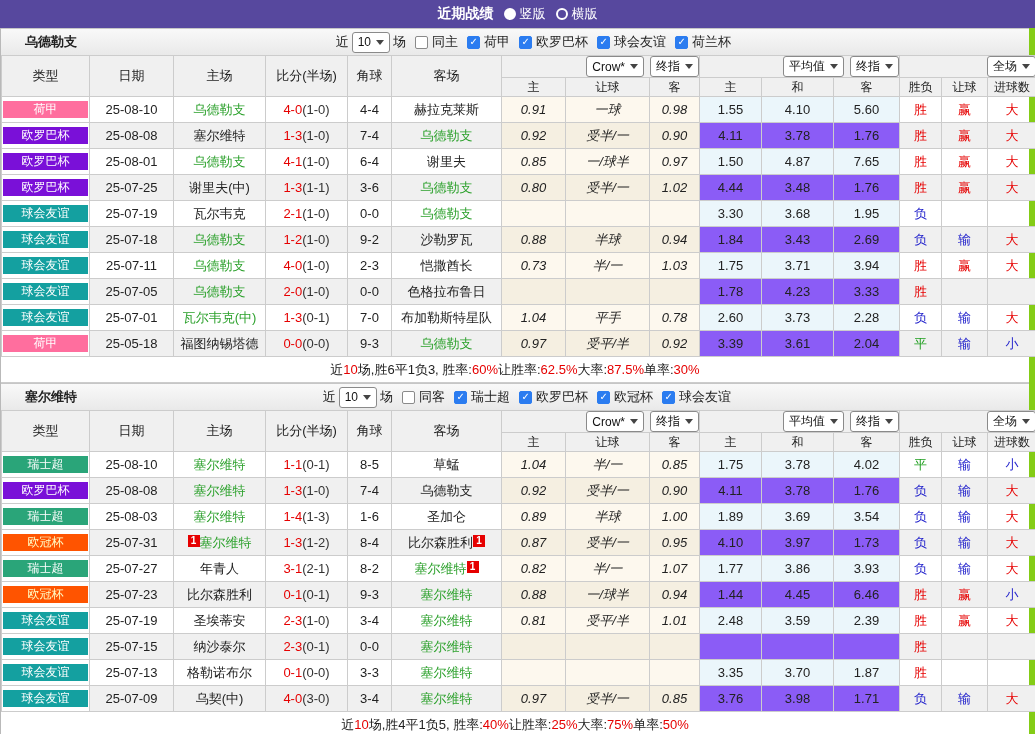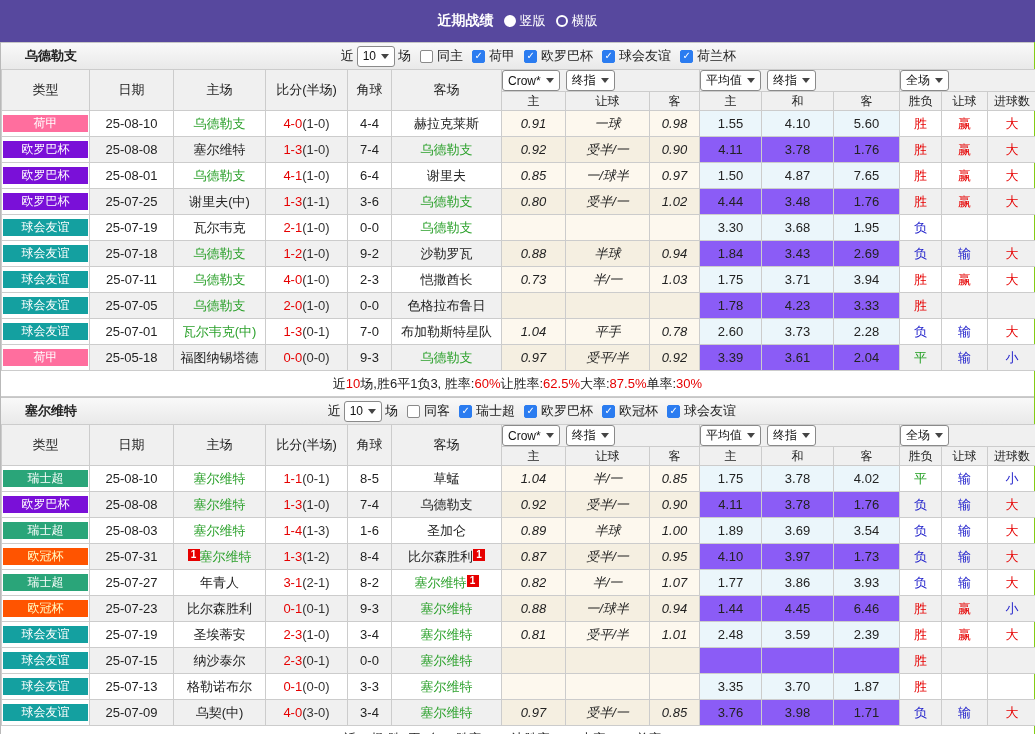--- a/index.html
+++ b/index.html
@@ -1,40 +1,40 @@
 <!DOCTYPE html>
 <html><head>
 <meta charset="utf-8">
 <style>
   html,body{margin:0;padding:0;background:#fff;}
   body{font-family:"Liberation Sans","DejaVu Sans",sans-serif;color:#222;}
   .page{width:1035px;box-sizing:border-box;}
   
-  .titlebar{height:42px;background:#57489e;display:flex;align-items:center;justify-content:center;gap:10px;color:#fff;}
+  .titlebar{height:28px;background:#57489e;display:flex;align-items:center;justify-content:center;gap:10px;color:#fff;}
   .titlebar .title{font-size:14px;font-weight:bold;}
   .vopt{display:inline-flex;align-items:center;gap:4px;font-size:13px;cursor:pointer;}
   .radio{width:12px;height:12px;border:2px solid #fff;border-radius:50%;display:inline-block;box-sizing:border-box;background:transparent;}
   .radio.on{background:#fff;}
   
-  .section{border-left:1px solid #b9b9b9;border-right:1px solid #84cc16;}
+  .section{border-left:1px solid #b9b9b9;border-right:6px solid #84cc16;}
   .secbar{height:26px;border-top:1px solid #c6c6c6;background:linear-gradient(#f9f9f9,#e9e9e9);display:flex;align-items:center;font-size:13px;}
   .secbar .team{font-weight:bold;margin-left:24px;font-size:13px;}
   .filters{display:flex;align-items:center;gap:3px;margin-left:auto;margin-right:298px;font-size:13px;}
   .sel{display:inline-flex;align-items:center;gap:5px;border:1px solid #8a8a8a;border-radius:3px;background:#fff;height:19px;padding:0 5px;font-size:12px;color:#111;cursor:pointer;}
   .caret{width:0;height:0;border-left:4px solid transparent;border-right:4px solid transparent;border-top:5px solid #444;display:inline-block;}
   .cb{width:13px;height:13px;border:1px solid #8a8a8a;border-radius:2px;background:#fff;display:inline-block;box-sizing:border-box;position:relative;margin:0 1px 0 6px;cursor:pointer;}
   .cb.on{background:#2b7cf0;border-color:#2b7cf0;}
   .cb.on::after{content:"\2713";position:absolute;left:1.5px;top:-1px;color:#fff;font-size:10px;font-weight:bold;}
   
   table{border-collapse:collapse;table-layout:fixed;width:1035px;}
   th,td{border:1px solid #ccc;padding:0;text-align:center;overflow:hidden;white-space:nowrap;}
   thead th{background:#f0f0f0;font-weight:normal;font-size:13px;color:#222;}
   tr.h1{height:21px;} tr.h2{height:19px;}
   tr.h2 th{font-size:12px;}
-  .selwrap{display:flex;justify-content:flex-start;gap:6px;}
+  .selwrap{display:flex;justify-content:flex-end;gap:6px;}
   tbody tr{height:26px;font-size:13px;}
   tbody tr.even td{background:#f0f0f0;}
   td.c-league{padding:1px;background:#fff !important;}
   .badge{height:100%;display:flex;align-items:center;justify-content:center;font-size:12px;color:#fff;}
   td.c-odds{background:#fdf8ee;font-style:italic;}
   tr.even td.c-odds{background:#f5efe1;}
   td.c-avg{background:#ebf6fb;}
   tr.even td.c-avg{background:#8b5cf6;}
   .ft{color:#e60000;} .ht{color:#333;}
   .tname.focus{color:#2ca12c;}

